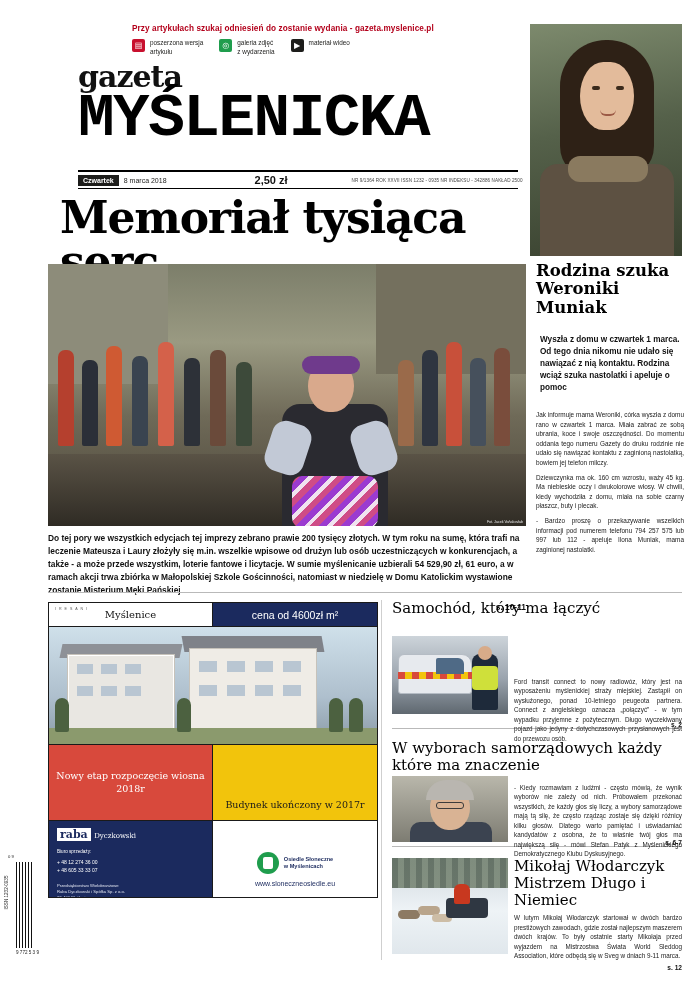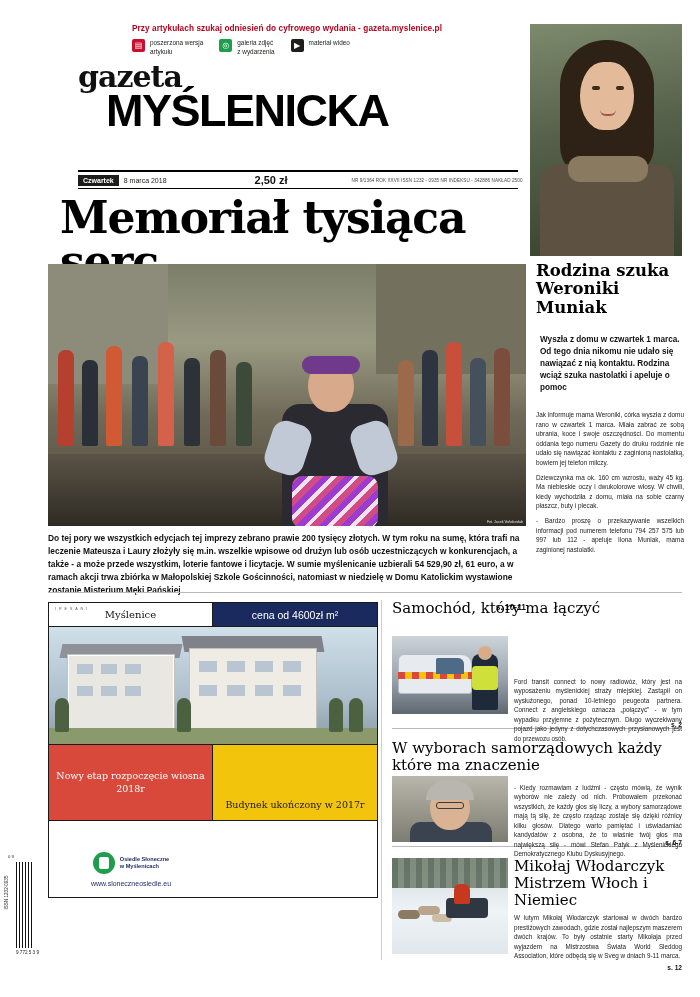--- a/index.html
+++ b/index.html
@@ -35,23 +35,23 @@
   .promo-txt { font-size:6.4px; line-height:1.35; color:#1d1d1b; }
 
   
   .masthead { position:absolute; left:78px; top:62px; }
   .mh-gazeta {
     font-family:"DejaVu Serif", serif;
     font-size:30px; font-weight:bold; letter-spacing:-1px;
     color:#111; line-height:1;
   }
   .mh-title {
-    font-family:Liberation Sans, sans-serif;
-    font-size:45px; font-weight:bold; letter-spacing:-1.5px;
-    line-height:.95; margin-top:-2px; color:#000;margin-left:28px;
+    font-family:Liberation Mono, monospace;
+    font-size:61px; font-weight:bold; letter-spacing:-1.5px;
+    line-height:.95; margin-top:-2px; color:#000;
   }
   .mh-rule { position:absolute; left:78px; top:170px; width:440px; height:2px; background:#000; }
   .mh-meta { position:absolute; left:78px; top:174px; width:445px; display:flex; align-items:center; }
   .mh-date-box { background:#1d1d1b; color:#fff; font-size:7px; font-weight:bold; padding:2px 5px; }
   .mh-date-tail { font-size:7px; margin-left:5px; color:#1d1d1b; }
   .mh-price { font-size:11px; font-weight:bold; margin-left:88px; color:#111; }
   .mh-issue { font-size:4.6px; margin-left:64px; color:#444; letter-spacing:.1px; }
   .mh-rule2 { position:absolute; left:78px; top:188px; width:440px; height:1px; background:#000; }
 
   
@@ -215,21 +215,21 @@
   .bc-txt { position:absolute; left:-16px; top:28px; transform:rotate(-90deg); font-size:4.6px; color:#222; white-space:nowrap; }
   .bc-num { position:absolute; left:10px; top:88px; font-size:4.6px; color:#222; }
   .bc-small { position:absolute; left:2px; top:-8px; font-size:4.2px; color:#222; }
 </style>
 </head>
 <body>
 
 <div class="page">
 
   <div class="promo">
-    <div class="promo-line">Przy artykułach szukaj odniesień do cyfrowego wydania - gazeta.myslenice.pl</div>
+    <div class="promo-line">Przy artykułach szukaj odniesień do zostanie wydania - gazeta.myslenice.pl</div>
     <div class="promo-items">
       <div class="promo-item">
         <span class="promo-ico ico-red">▤</span>
         <span class="promo-txt">poszerzona wersja<br>artykułu</span>
       </div>
       <div class="promo-item">
         <span class="promo-ico ico-green">◎</span>
         <span class="promo-txt">galeria zdjęć<br>z wydarzenia</span>
       </div>
       <div class="promo-item">
@@ -349,20 +349,33 @@
     </div>
     <div class="ad-mid">
       <div class="ad-mid-l">
         <span>Nowy etap rozpoczęcie wiosna 2018r</span>
       </div>
       <div class="ad-mid-r">
         <span>Budynek ukończony w 2017r</span>
       </div>
     </div>
     <div class="ad-bot">
+      <div class="ad-bot-l">
+        <div class="ad-raba">
+          <b>raba</b>
+          <span style="font-size:7px;">Dyczkowski</span>
+        </div>
+        <div class="ad-sell">Biuro sprzedaży:</div>
+        <div class="ad-phone" style="white-space:pre-line;">+ 48 12 274 36 00
++ 48 605 33 33 07</div>
+        <div class="ad-addr" style="white-space:pre-line;">Przedsiębiorstwo Wielobranżowe
+Raba Dyczkowski i Spółka Sp. z o.o.
+32-400 Myślenice
+ul. Drogowców 6</div>
+      </div>
       <div class="ad-bot-r">
         <div class="ad-logo-row">
           <span class="ad-logo-mark"></span>
           <span class="ad-logo-txt" style="white-space:pre-line;">Osiedle Słoneczne
 w Myślenicach</span>
         </div>
         <div class="ad-www">www.sloneczneosiedle.eu</div>
       </div>
     </div>
     <div class="ad-street">ul. Solidarności 25</div>
@@ -402,21 +415,21 @@
     <div class="s2p-glass"></div>
   </div>
   <div style="position:absolute;left:514px;top:778px;width:168px;">
     <div class="story-b">- Kiedy rozmawiam  z ludźmi - często mówią, że wynik wyborów nie zależy od nich. Próbowałem przekonać wszystkich, że każdy głos się liczy, a wybory samorządowe mają tą silę, że często rządząc zostaje się dzięki różnicy kilku głosów. Dlatego warto pamiętać i uświadamiać kandydatów z osobna, że to właśnie twój głos ma największą siłę - mówi Stefan Patyk z Myślenickiego Demokratycznego Klubu Dyskusyjnego.</div>
   </div>
   <div style="position:absolute;left:392px;top:836px;width:290px;">
     <div class="story-p">s. 6-7</div>
   </div>
 
   <div class="story s3" style="left:514px;width:168px;">
-    <div class="story-h">Mikołaj Włodarczyk Mistrzem Włoch i Niemiec</div>
+    <div class="story-h">Mikołaj Włodarczyk Mistrzem Długo i Niemiec</div>
     <div class="story-b">W lutym Mikołaj Włodarczyk startował w dwóch bardzo prestiżowych zawodach, gdzie został najlepszym maszerem dwóch krajów. To były ostatnie starty Mikołaja przed wyjazdem na Mistrzostwa Świata World Sleddog Association, które odbędą się w Sveg w dniach 9-11 marca.</div>
     <div class="story-p">s. 12</div>
   </div>
   <div class="s3-photo">
     <div class="s3p-snow"></div>
     <div class="s3p-trees"></div>
     <div class="s3p-dog2"></div>
     <div class="s3p-dog1"></div>
     <div class="s3p-dog3"></div>
     <div class="s3p-sled"></div>

